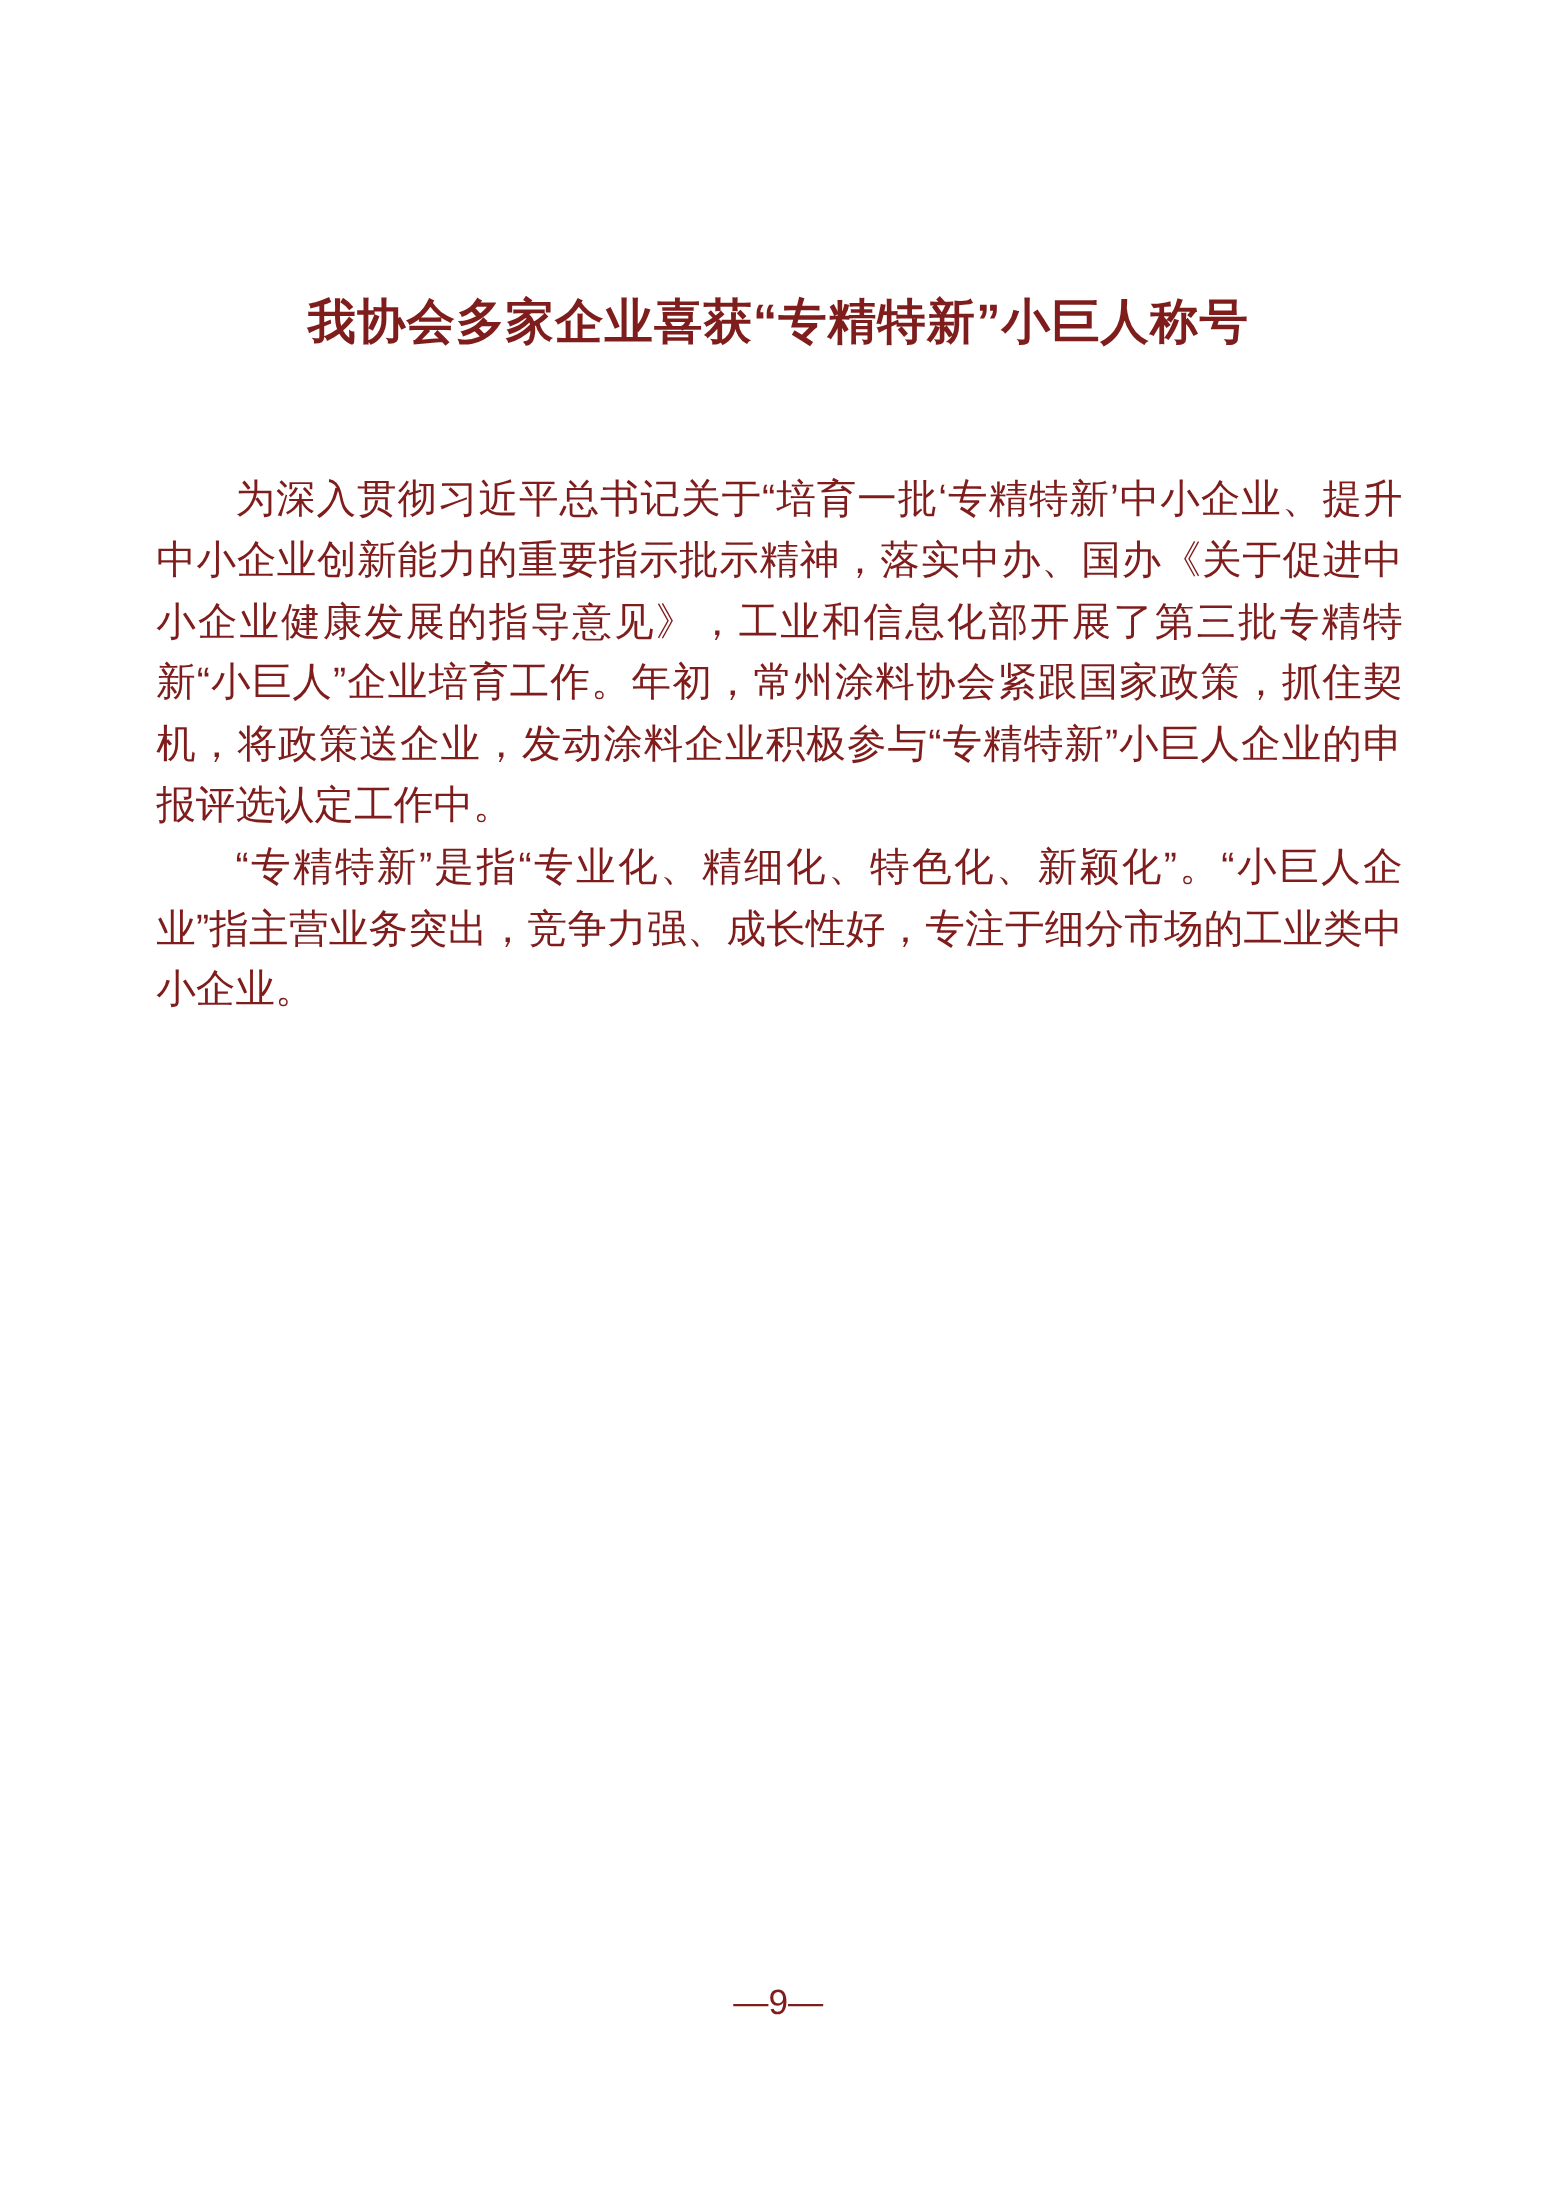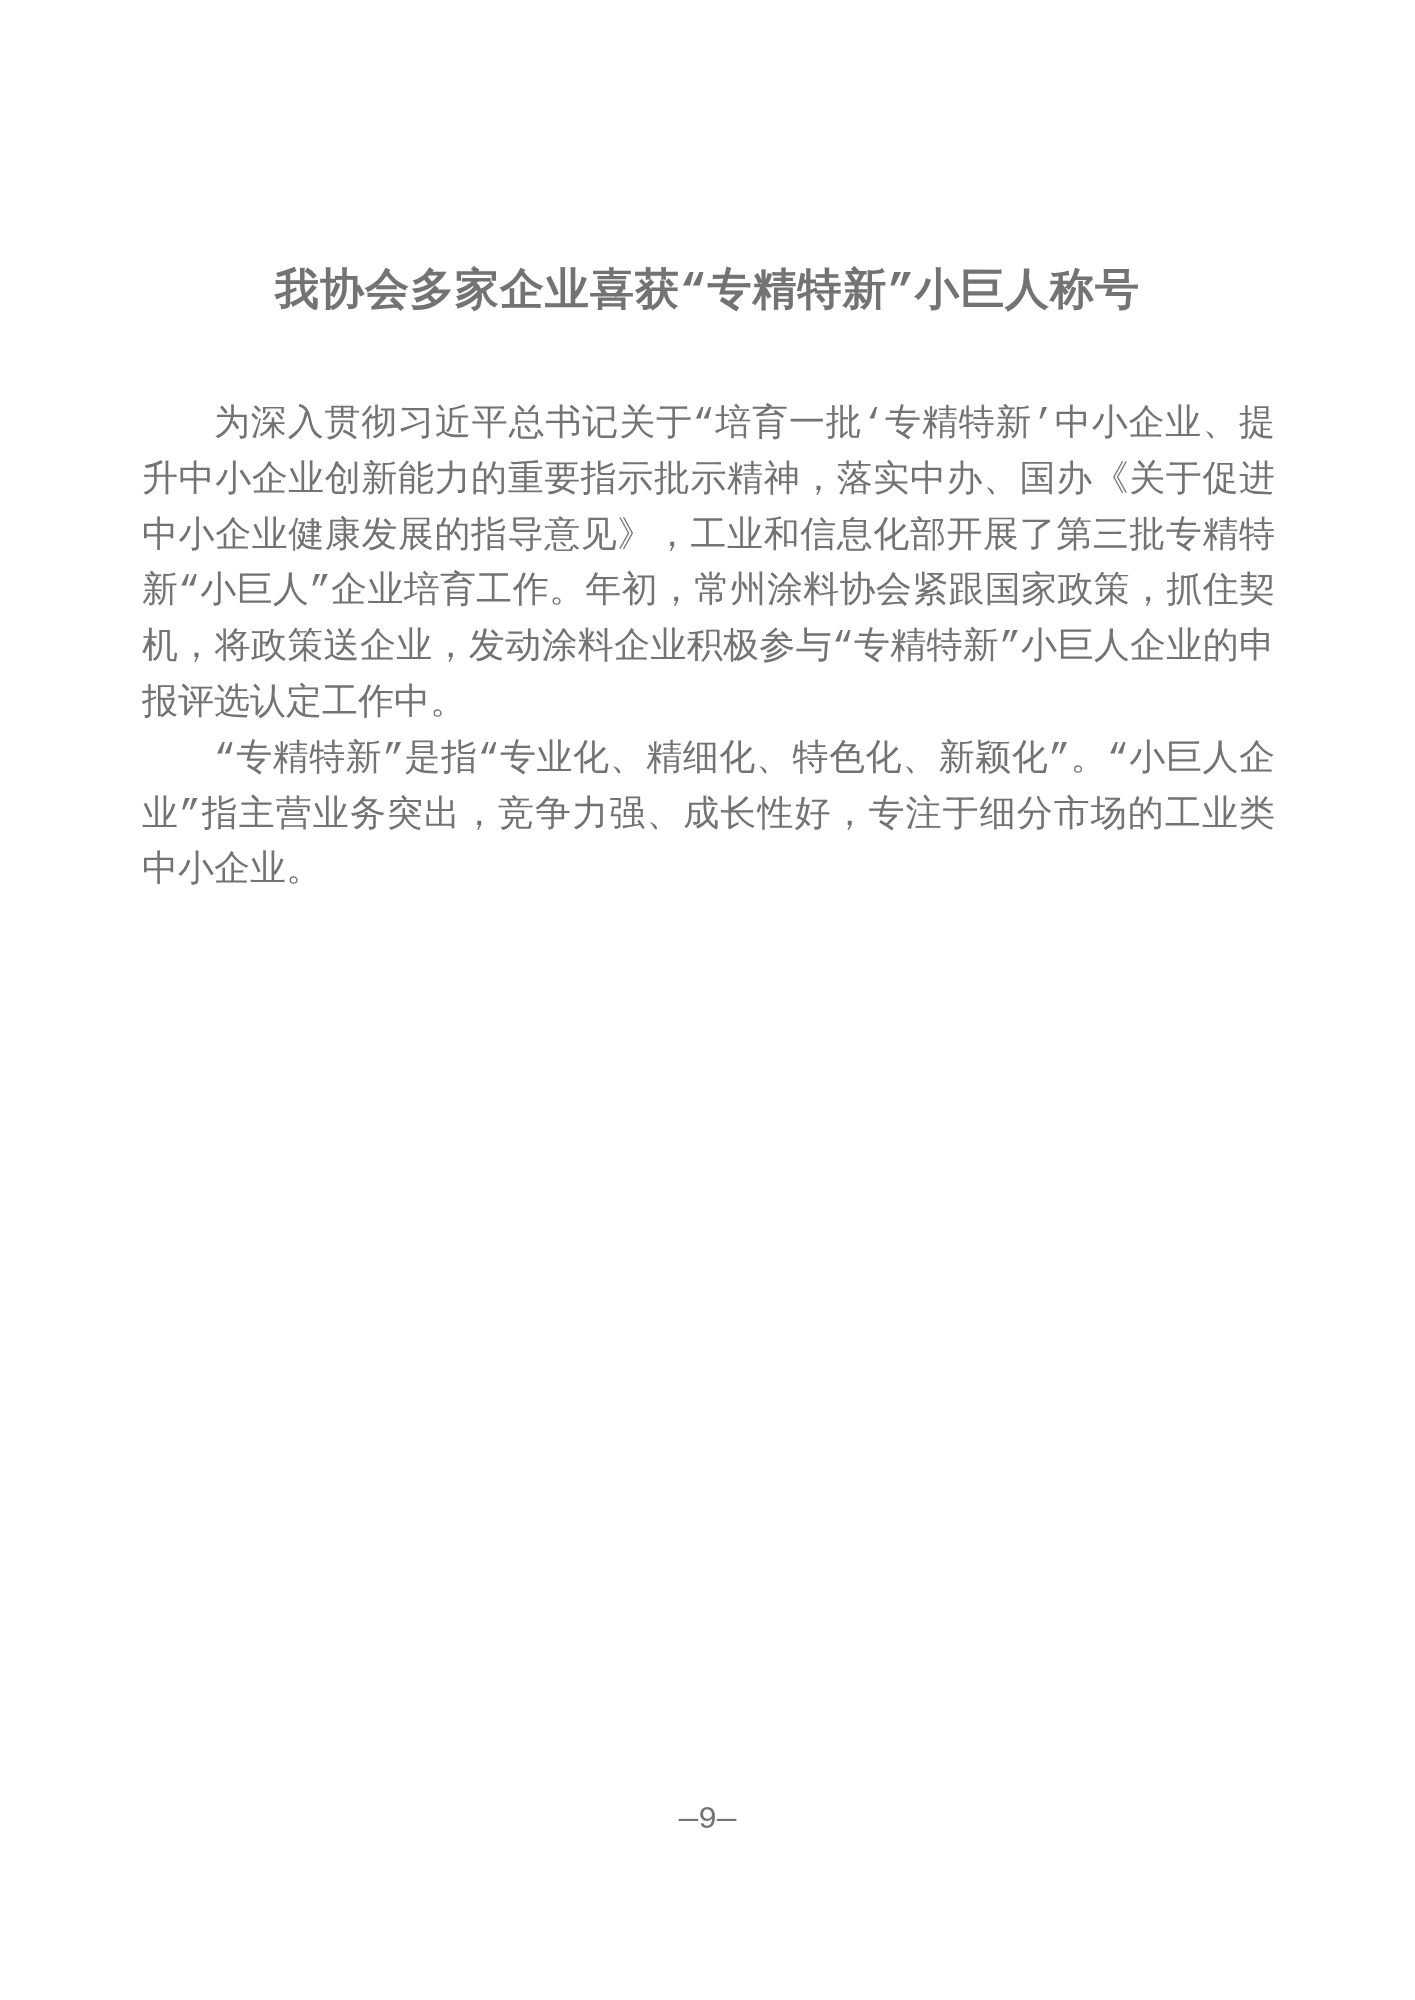--- a/index.html
+++ b/index.html
@@ -5,34 +5,34 @@
   html, body {
     margin: 0;
     padding: 0;
     background: #ffffff;
   }
   .page {
     position: relative;
     width: 1415px;
     height: 2000px;
     background: #ffffff;
-    color: #737373;
-    font-family: Liberation Mono, monospace;
+    color: #7f1d1d;
+    font-family: Liberation Sans, sans-serif;
     overflow: hidden;
   }
   .doc-title {
     margin: 264px 100px 0 100px;
     text-align: center;
     font-size: 44px;
     font-weight: bold;
     line-height: 57px;
     letter-spacing: 1px;
   }
   .doc-body {
-    margin: 76px 140px 0 142px;
+    margin: 104px 140px 0 142px;
     font-size: 36px;
     line-height: 55.8px;
     text-align: justify;
     text-justify: inter-character;
   }
   .doc-body p {
     margin: 0;
     padding: 0;
     text-indent: 2em;
   }

